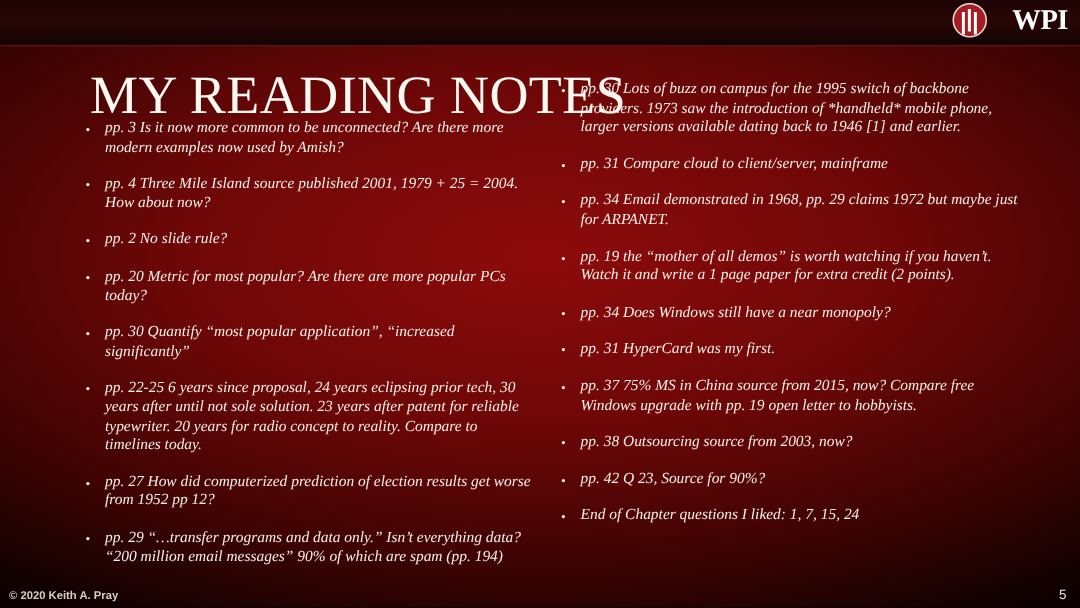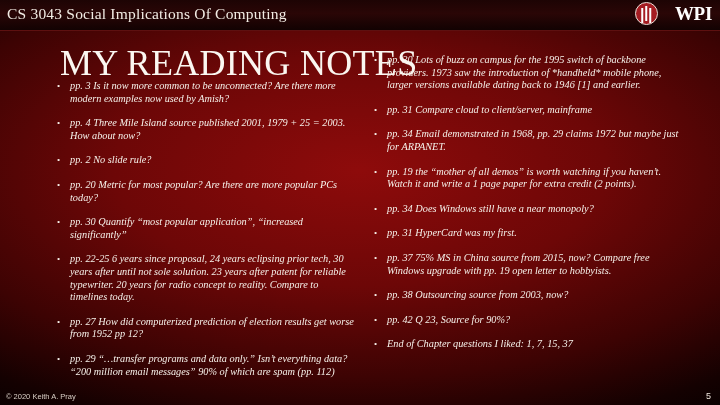--- a/index.html
+++ b/index.html
@@ -119,53 +119,53 @@
     font-style: italic;
   }
   
   .footer-left {
     position: absolute;
     left: 6px;
     bottom: 4px;
     font-size: 7.5px;
     color: #d9cfc6;
     font-family: "Liberation Sans", sans-serif;
+    font-weight: bold;
   }
   .footer-right {
     position: absolute;
     right: 9px;
     bottom: 4px;
     font-size: 9px;
     color: #efe7de;
     font-family: "Liberation Sans", sans-serif;
   }
 </style>
 </head>
 <body>
 
 <div class="slide">
 
   <div class="header">
-    <div class="header-title">CS 3043 Social Implications Of Computing</div>
     <div class="logo">
       <span class="logo-seal"></span>
       <span class="logo-text">WPI</span>
     </div>
   </div>
 
   <div class="slide-title">MY READING NOTES</div>
 
   <div class="col col-left">
     <div class="bullet">
       <span class="dot">•</span>
       <span class="txt">pp. 3 Is it now more common to be unconnected? Are there more modern examples now used by Amish?</span>
     </div>
     <div class="bullet">
       <span class="dot">•</span>
-      <span class="txt">pp. 4 Three Mile Island source published 2001, 1979 + 25 = 2003. How about now?</span>
+      <span class="txt">pp. 4 Three Mile Island source published 2001, 1979 + 25 = 2004. How about now?</span>
     </div>
     <div class="bullet">
       <span class="dot">•</span>
       <span class="txt">pp. 2 No slide rule?</span>
     </div>
     <div class="bullet">
       <span class="dot">•</span>
       <span class="txt">pp. 20 Metric for most popular? Are there are more popular PCs today?</span>
     </div>
     <div class="bullet">
@@ -175,21 +175,21 @@
     <div class="bullet">
       <span class="dot">•</span>
       <span class="txt">pp. 22-25 6 years since proposal, 24 years eclipsing prior tech, 30 years after until not sole solution. 23 years after patent for reliable typewriter. 20 years for radio concept to reality. Compare to timelines today.</span>
     </div>
     <div class="bullet">
       <span class="dot">•</span>
       <span class="txt">pp. 27 How did computerized prediction of election results get worse from 1952 pp 12?</span>
     </div>
     <div class="bullet">
       <span class="dot">•</span>
-      <span class="txt">pp. 29 “…transfer programs and data only.” Isn’t everything data? “200 million email messages” 90% of which are spam (pp. 112)</span>
+      <span class="txt">pp. 29 “…transfer programs and data only.” Isn’t everything data? “200 million email messages” 90% of which are spam (pp. 194)</span>
     </div>
   </div>
 
   <div class="col col-right">
     <div class="bullet">
       <span class="dot">•</span>
       <span class="txt">pp. 30 Lots of buzz on campus for the 1995 switch of backbone providers. 1973 saw the introduction of *handheld* mobile phone, larger versions available dating back to 1946 [1] and earlier.</span>
     </div>
     <div class="bullet">
       <span class="dot">•</span>
@@ -218,20 +218,20 @@
     <div class="bullet">
       <span class="dot">•</span>
       <span class="txt">pp. 38 Outsourcing source from 2003, now?</span>
     </div>
     <div class="bullet">
       <span class="dot">•</span>
       <span class="txt">pp. 42 Q 23, Source for 90%?</span>
     </div>
     <div class="bullet">
       <span class="dot">•</span>
-      <span class="txt">End of Chapter questions I liked: 1, 7, 15, 37</span>
+      <span class="txt">End of Chapter questions I liked: 1, 7, 15, 24</span>
     </div>
   </div>
 
   <div class="footer-left">© 2020 Keith A. Pray</div>
   <div class="footer-right">5</div>
 
 </div>
 
 </body></html>

